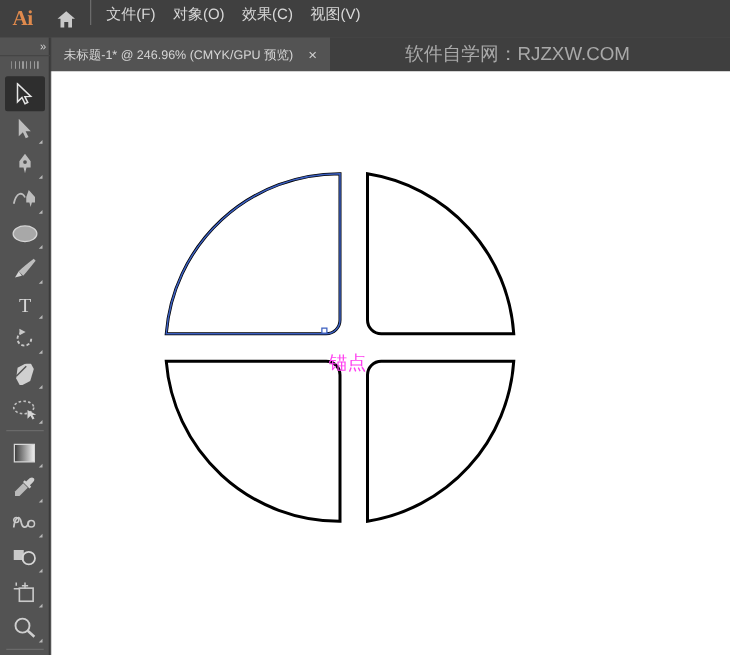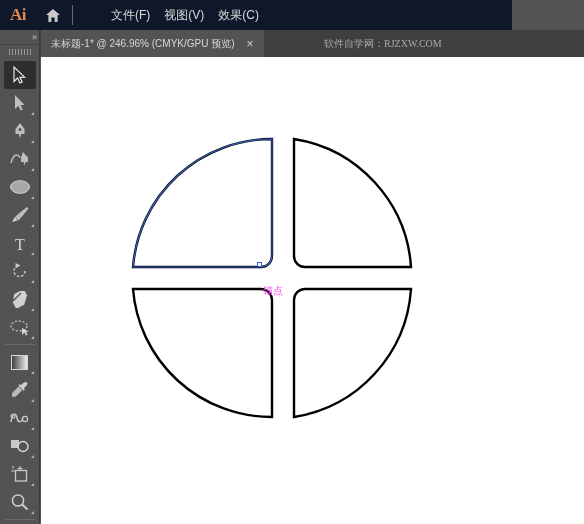--- a/index.html
+++ b/index.html
@@ -6,39 +6,39 @@
   html, body {
     width: 584px; height: 524px;
     overflow: hidden;
     background: #535353;
     font-family: "Liberation Sans", "DejaVu Sans", sans-serif;
   }
   #app { position: relative; width: 584px; height: 524px; }
 
   
   .menubar {
-    position: absolute; left: 0; top: 0; width: 512px; height: 30px;
-    background: #0f172a;
-    display: flex; align-items: center;
+    position: absolute; left: 0; top: 0; width: 584px; height: 30px;
+    background: #404040;
+    display: flex; align-items: flex-start;
   }
   .ai-logo {
     width: 36px; height: 30px;
     display: flex; align-items: center; justify-content: center;
     color: #e08a4d; font-size: 17px; font-weight: bold;
     font-family: "Liberation Serif", "DejaVu Serif", serif;
     letter-spacing: -0.5px;
   }
   .home-btn {
     width: 34px; height: 30px;
     display: flex; align-items: center; justify-content: center;
   }
   .menu-sep {
     width: 1px; height: 20px; background: #6b6b6b; margin: 0 5px 0 2px;
   }
-  .menu-items { display: flex; align-items: center; margin-left: 26px; }
+  .menu-items { display: flex; align-items: center; }
   .menu-item {
     color: #d8d8d8; font-size: 12px; padding: 3px 7px; white-space: nowrap;
   }
 
   
   .tabbar {
     position: absolute; left: 0; top: 30px; width: 584px; height: 27px;
     background: #3f3f3f;
   }
   .tab-active {
@@ -48,21 +48,21 @@
   }
   .tab-title { color: #d6d6d6; font-size: 10px; white-space: nowrap; }
   .tab-close {
     color: #cfcfcf; font-size: 12px; margin-left: 9px; line-height: 1;
     padding: 0 3px;
   }
   .tab-inactive {
     position: absolute; left: 314px; top: 0; height: 27px;
     display: flex; align-items: center; padding: 0 10px;
   }
-  .tab-inactive-title { color: #a9a9a9; font-size: 10px; white-space: nowrap; font-family: Liberation Serif, serif; }
+  .tab-inactive-title { color: #a9a9a9; font-size: 15px; white-space: nowrap; }
 
   
   .toolpanel {
     position: absolute; left: 0; top: 30px; width: 40px; height: 494px;
     background: #535353;
     border-right: 1px solid #3a3a3a;
   }
   .tp-header {
     width: 40px; height: 15px; position: relative;
     border-bottom: 1px solid #454545;
@@ -110,41 +110,42 @@
   
   .coord-tip {
     position: absolute; left: 258px; top: 238px;
     background: #d7d7d7; border-radius: 3px;
     padding: 2px 6px 3px 6px;
     color: #1a1a1a; font-size: 11px; line-height: 14px;
     white-space: nowrap;
   }
   .smart-label {
     position: absolute; left: 222px; top: 229px;
-    color: #ff3ff0; font-size: 10px; line-height: 10px;
+    color: #ff3ff0; font-size: 15px; line-height: 10px;
     white-space: nowrap;
   }
 </style>
 </head>
 <body>
 
 <div id="app">
 
   <div class="menubar">
     <div class="ai-logo">Ai</div>
     <div class="home-btn">
       <svg width="16" height="15" viewBox="0 0 16 15" aria-hidden="true">
         <path d="M8 1 L15 7 L12.6 7 L12.6 14 L9.6 14 L9.6 9.6 L6.4 9.6 L6.4 14 L3.4 14 L3.4 7 L1 7 Z" fill="#c9c9c9"></path>
       </svg>
     </div>
     <div class="menu-sep"></div>
     <div class="menu-items">
       <div class="menu-item">文件(F)</div>
+      <div class="menu-item">对象(O)</div>
+      <div class="menu-item">效果(C)</div>
       <div class="menu-item">视图(V)</div>
-      <div class="menu-item">效果(C)</div>
     </div>
   </div>
 
   <div class="tabbar">
     <div class="tab-active">
       <span class="tab-title">未标题-1* @ 246.96% (CMYK/GPU 预览)</span>
       <span class="tab-close">×</span>
     </div>
     <div class="tab-inactive">
       <span class="tab-inactive-title">软件自学网：RJZXW.COM</span>

